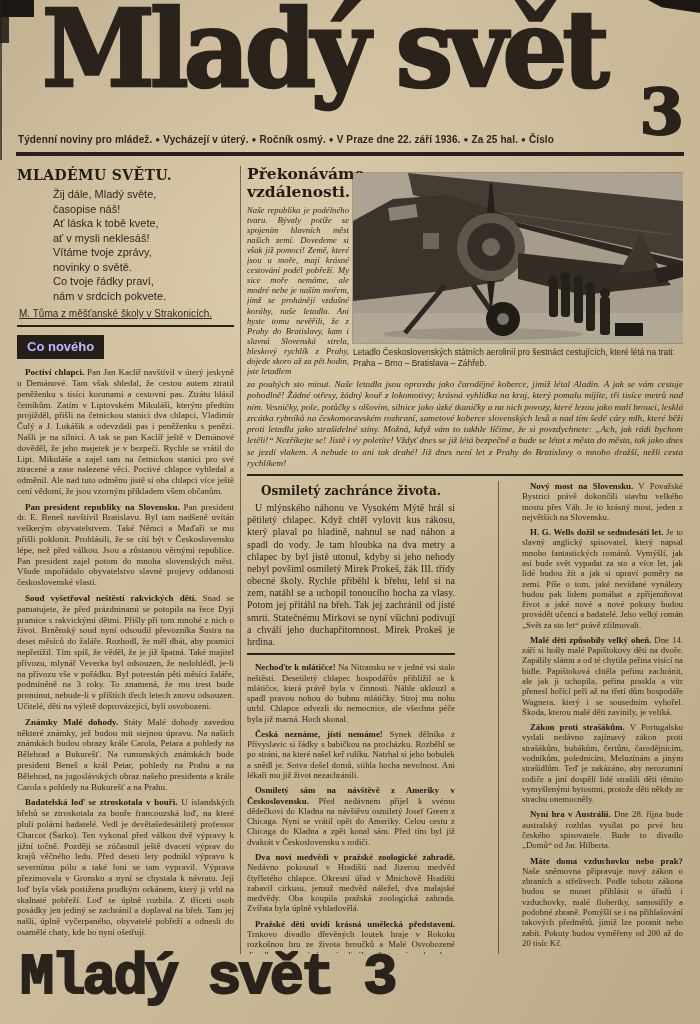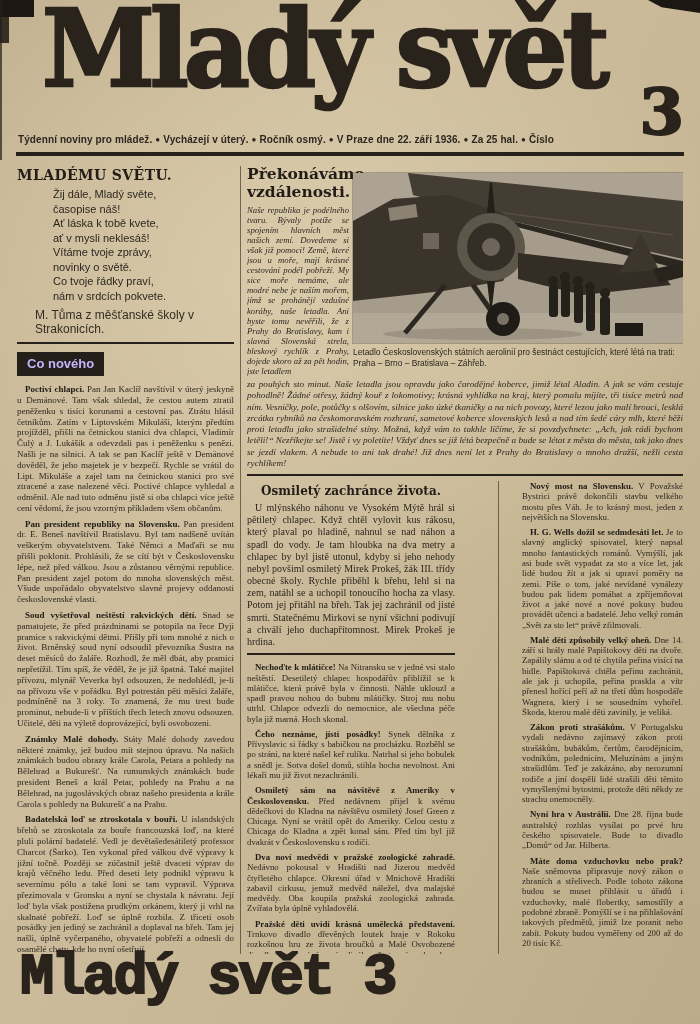--- a/index.html
+++ b/index.html
@@ -41,22 +41,22 @@
   .rule-main{position:absolute;left:16px;right:16px;top:152px;height:4px;background:#26211a;}
   
   .col-left{position:absolute;left:17px;top:163px;width:217px;height:790px;overflow:hidden;}
   .vrule1{position:absolute;left:240px;top:166px;height:788px;width:1px;background:rgba(43,37,28,.6);}
   .main-right{position:absolute;left:247px;top:163px;width:436px;height:791px;overflow:hidden;}
   
   .poem-head{margin:4px 0 3px;font-family:"DejaVu Serif",serif;font-weight:bold;
     font-size:14px;letter-spacing:.4px;color:#221d17;}
   .poem{margin:4px 0 5px 36px;font-family:"Liberation Sans",sans-serif;
     font-size:11px;line-height:1.32;color:#2d2720;}
-  .poem-attrib{font-family:"Liberation Sans",sans-serif;font-size:12px;color:#332c24;
-    margin:2px 0 6px 18px;}
+  .poem-attrib{font-family:"Liberation Sans",sans-serif;font-size:10px;color:#332c24;
+    margin:2px 0 6px 2px;text-decoration:underline;}
   .hr2{height:2px;background:#26211a;border:0;margin:4px 0 7px;}
   .section-box{display:inline-block;background:#241f19;color:#c4b5fd;
     font-family:"Liberation Sans",sans-serif;font-weight:bold;font-size:13px;line-height:1;
     padding:5px 10px 6px;margin:1px 0 8px;}
   .art{margin:0 0 5px;text-indent:8px;text-align:justify;
     font-size:9px;line-height:1.2;color:#2e2821;}
   .art .lead{font-weight:bold;color:#201b15;}
   
   .feature-grid{display:grid;grid-template-columns:102px 330px;column-gap:4px;}
   .feature-head{margin:2px 0 4px;font-family:"DejaVu Serif",serif;font-weight:bold;
@@ -178,21 +178,21 @@
     <div class="feature-cont">za pouhých sto minut. Naše letadla jsou opravdu jako čarodějné koberce, jimiž létal Aladin. A jak se vám cestuje pohodlně! Žádné otřesy, žádný kouř z lokomotivy; krásná vyhlídka na kraj, který pomalu míjíte, tři tisíce metrů nad ním. Vesničky, pole, potůčky s olšovím, silnice jako úzké tkaničky a na nich povozy, které lezou jako malí brouci, lesklá zrcátka rybníků na českomoravském rozhraní, sametové koberce slovenských lesů a nad tím šedé cáry mlh, které běží proti letadlu jako strašidelné stíny. Možná, když vám to takhle líčíme, že si povzdychnete: „Ach, jak rádi bychom letěli!“ Nezříkejte se! Jistě i vy poletíte! Vždyť dnes se již létá bezpečně a bude se létat z města do města, tak jako dnes se jezdí vlakem. A nebude to ani tak drahé! Již dnes není let z Prahy do Bratislavy o mnoho dražší, nežli cesta rychlíkem!</div>
     <hr class="hr2" style="margin:5px 0 0;">
 
     <div class="cols">
 
       <div class="col-mid">
         <h3 class="mid-head">Osmiletý zachránce života.</h3>
         <p class="lead-article">U mlýnského náhonu ve Vysokém Mýtě hrál si pětiletý chlapec. Když chtěl vylovit kus rákosu, který plaval po hladině, nahnul se nad náhon a spadl do vody. Je tam hloubka na dva metry a chlapec by byl jistě utonul, kdyby si jeho nehody nebyl povšiml osmiletý Mirek Prokeš, žák III. třídy obecné školy. Rychle přiběhl k břehu, lehl si na zem, natáhl se a uchopil tonoucího hocha za vlasy. Potom jej přitáhl na břeh. Tak jej zachránil od jisté smrti. Statečnému Mirkovi se nyní všichni podivují a chválí jeho duchapřítomnost. Mirek Prokeš je hrdina.</p>
         <hr class="hr2">
         <p class="art small"><b class="lead">Nechoďte k mlátičce!</b> <span>Na Nitransku se v jedné vsi stalo neštěstí. Desetiletý chlapec hospodářův přiblížil se k mlátičce, která právě byla v činnosti. Náhle uklouzl a spadl pravou nohou do bubnu mlátičky. Stroj mu nohu utrhl. Chlapce odvezli do nemocnice, ale všechna péče byla již marná. Hoch skonal.</span></p>
-        <p class="art small"><b class="lead">Čeho neznáme, jísti posádky!</b> <span>Synek dělníka z Přívyslavic si řádky s babičkou na procházku. Rozběhl se po stráni, na které našel keř rulíku. Natrhal si jeho bobulek a snědl je. Sotva došel domů, stihla hocha nevolnost. Ani lékaři mu již život nezachránili.</span></p>
+        <p class="art small"><b class="lead">Česká neznáme, jísti nemáme!</b> <span>Synek dělníka z Přívyslavic si řádky s babičkou na procházku. Rozběhl se po stráni, na které našel keř rulíku. Natrhal si jeho bobulek a snědl je. Sotva došel domů, stihla hocha nevolnost. Ani lékaři mu již život nezachránili.</span></p>
         <p class="art small"><b class="lead">Osmiletý sám na návštěvě z Ameriky v Československu.</b> <span>Před nedávnem přijel k svému dědečkovi do Kladna na návštěvu osmiletý Josef Green z Chicaga. Nyní se vrátil opět do Ameriky. Celou cestu z Chicaga do Kladna a zpět konal sám. Před tím byl již dvakrát v Československu s rodiči.</span></p>
         <p class="art small"><b class="lead">Dva noví medvědi v pražské zoologické zahradě.</b> <span>Nedávno pokousal v Hradišti nad Jizerou medvěd čtyřletého chlapce. Okresní úřad v Mnichově Hradišti zabavil cirkusu, jemuž medvěd náležel, dva malajské medvědy. Oba koupila pražská zoologická zahrada. Zvířata byla úplně vyhladovělá.</span></p>
         <p class="art small"><b class="lead">Pražské děti uvidí krásná umělecká představení.</b> <span>Trnkovo divadlo dřevěných loutek hraje v Rokoku rozkošnou hru ze života broučků a Malé Osvobozené divadlo rozesmává své diváky žertovným kouskem „Alibaba a 39 loupežníků“.</span></p>
       </div>
 
       <div class="col-right">
         <p class="art small"><b class="lead">Nový most na Slovensku.</b> <span>V Považské Bystrici právě dokončili stavbu velkého mostu přes Váh. Je to krásný most, jeden z největších na Slovensku.</span></p>
         <p class="art small"><b class="lead">H. G. Wells dožil se sedmdesáti let.</b> <span>Je to slavný anglický spisovatel, který napsal mnoho fantastických románů. Vymýšlí, jak asi bude svět vypadat za sto a více let, jak lidé budou žít a jak si upraví poměry na zemi. Píše o tom, jaké nevídané vynálezy budou pak lidem pomáhat a zpříjemňovat život a jaké nové a nové pokusy budou provádět učenci a badatelé. Jeho velký román „Svět za sto let“ právě zfilmovali.</span></p>
         <p class="art small"><b class="lead">Malé děti způsobily velký oheň.</b> <span>Dne 14. září si hrály malé Papištokovy děti na dvoře. Zapálily slámu a od té chytila peřina visící na bidle. Papištoková chtěla peřinu zachránit, ale jak ji uchopila, peřina praskla a vítr přenesl hořící peří až na třetí dům hospodáře Wagnera, který i se sousedním vyhořel. Škoda, kterou malé děti zavinily, je veliká.</span></p>
         <p class="art small"><b class="lead">Zákon proti strašákům.</b> <span>V Portugalsku vydali nedávno zajímavý zákon proti strašákům, bubákům, čertům, čarodějnicím, vodníkům, polednicím, Meluzínám a jiným strašidlům. Teď je zakázáno, aby nerozumní rodiče a jiní dospělí lidé strašili děti těmito vymyšlenými bytostmi, protože děti někdy ze strachu onemocněly.</span></p>

